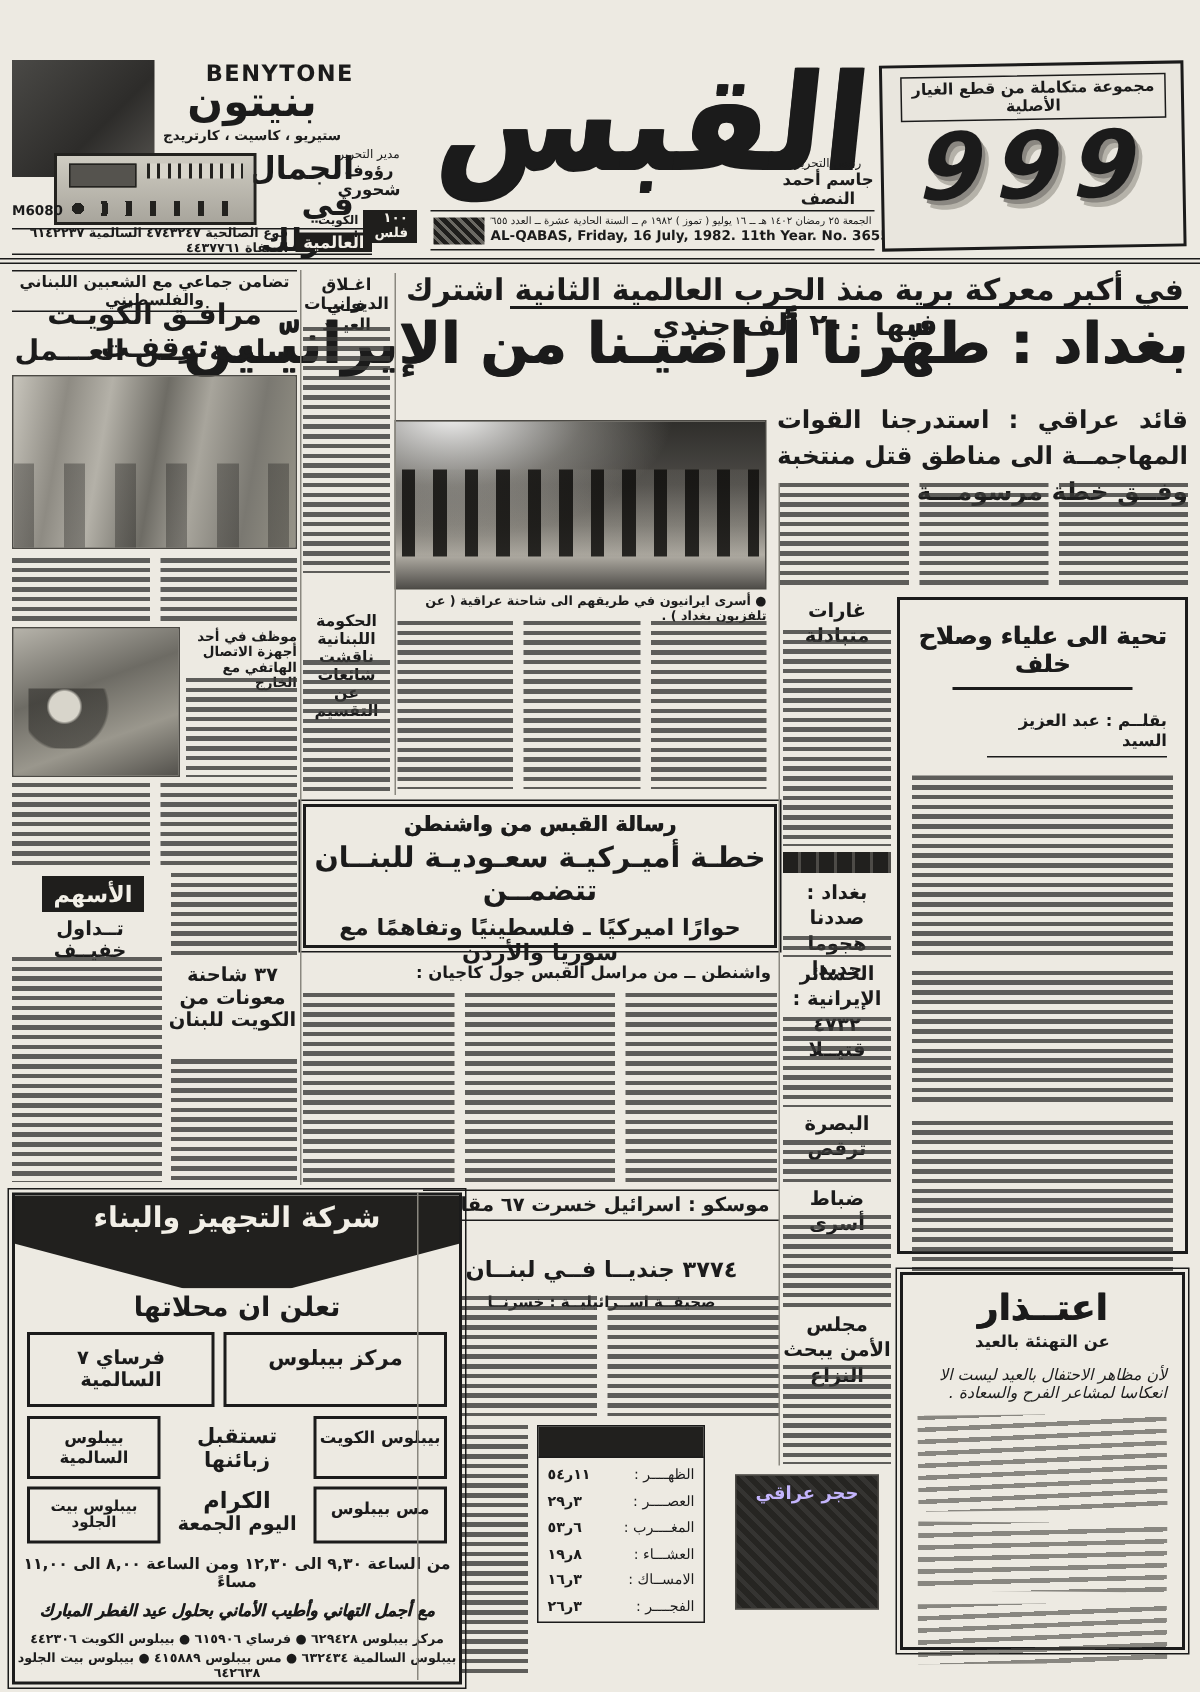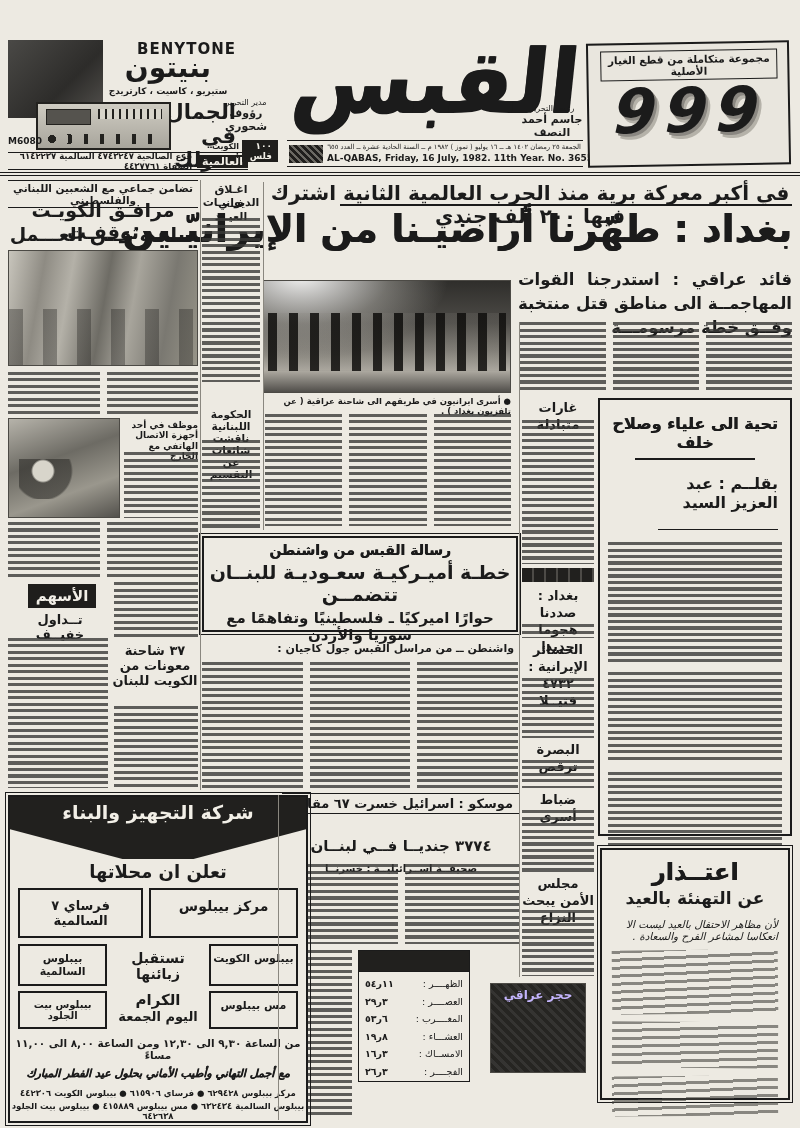--- a/index.html
+++ b/index.html
@@ -195,29 +195,29 @@
   <div class="abs sub" style="left:522px;top:742px;width:72px;">البصرة ترقص</div>
   <div class="abs tl" style="left:522px;top:760px;width:72px;height:28px;"></div>
   <div class="abs sub" style="left:522px;top:792px;width:72px;">ضباط أسرى</div>
   <div class="abs tl" style="left:522px;top:810px;width:72px;height:62px;"></div>
   <div class="abs sub" style="left:522px;top:876px;width:72px;">مجلس الأمن يبحث النزاع</div>
   <div class="abs tl" style="left:522px;top:910px;width:72px;height:66px;"></div>
 
   <div class="abs bx" style="left:598px;top:398px;width:194px;height:438px;background:#edeae2;">
     <div class="b ctr" style="font-size:16px;margin-top:14px;text-shadow:.5px 0 0 #1b1b1b;">تحية الى علياء وصلاح خلف</div>
     <div style="width:120px;height:2px;background:#1b1b1b;margin:6px auto 0;"></div>
-    <div class="b" style="font-size:16px;margin:14px 12px 0;border-bottom:1.5px solid #1b1b1b;padding-bottom:17px;width:120px;">بقلــم : عبد العزيز السيد</div>
+    <div class="b" style="font-size:11px;margin:14px 12px 0;border-bottom:1.5px solid #1b1b1b;padding-bottom:4px;width:120px;">بقلــم : عبد العزيز السيد</div>
     <div class="tl" style="margin:12px 8px 0;height:120px;"></div>
     <div class="tl" style="margin:10px 8px 0;height:90px;"></div>
     <div class="tl" style="margin:10px 8px 0;height:120px;"></div>
   </div>
 
   <div class="abs dbl" style="left:600px;top:848px;width:190px;height:252px;background:#edeae2;">
     <div class="b ctr" style="font-size:24px;margin-top:8px;text-shadow:.6px 0 0 #1b1b1b;">اعتــذار</div>
-    <div class="b ctr" style="font-size:17px;margin-top:2px;">عن التهنئة بالعيد</div>
+    <div class="b ctr" style="font-size:11px;margin-top:2px;">عن التهنئة بالعيد</div>
     <div class="hl" style="font-size:10.5px;margin:10px 10px 0;font-style:italic;">لأن مظاهر الاحتفال بالعيد ليست الا انعكاسا لمشاعر الفرح والسعادة .</div>
     <div class="tlh" style="margin:8px 10px 0;height:64px;transform:rotate(-.6deg);"></div>
     <div class="tlh" style="margin:8px 10px 0;height:46px;transform:rotate(.5deg);"></div>
     <div class="tlh" style="margin:8px 10px 0;height:40px;transform:rotate(-.4deg);"></div>
   </div>
 
   <div class="abs dbl" style="left:8px;top:795px;width:300px;height:328px;background:#edeae2;">
     <div style="height:62px;background:#21201e;clip-path:polygon(0 0,100% 0,100% 52%,62% 100%,38% 100%,0 52%);display:flex;justify-content:center;">
       <span class="b" style="color:#f2efe7;font-size:19px;margin-top:4px;">شركة التجهيز والبناء</span>
     </div>

